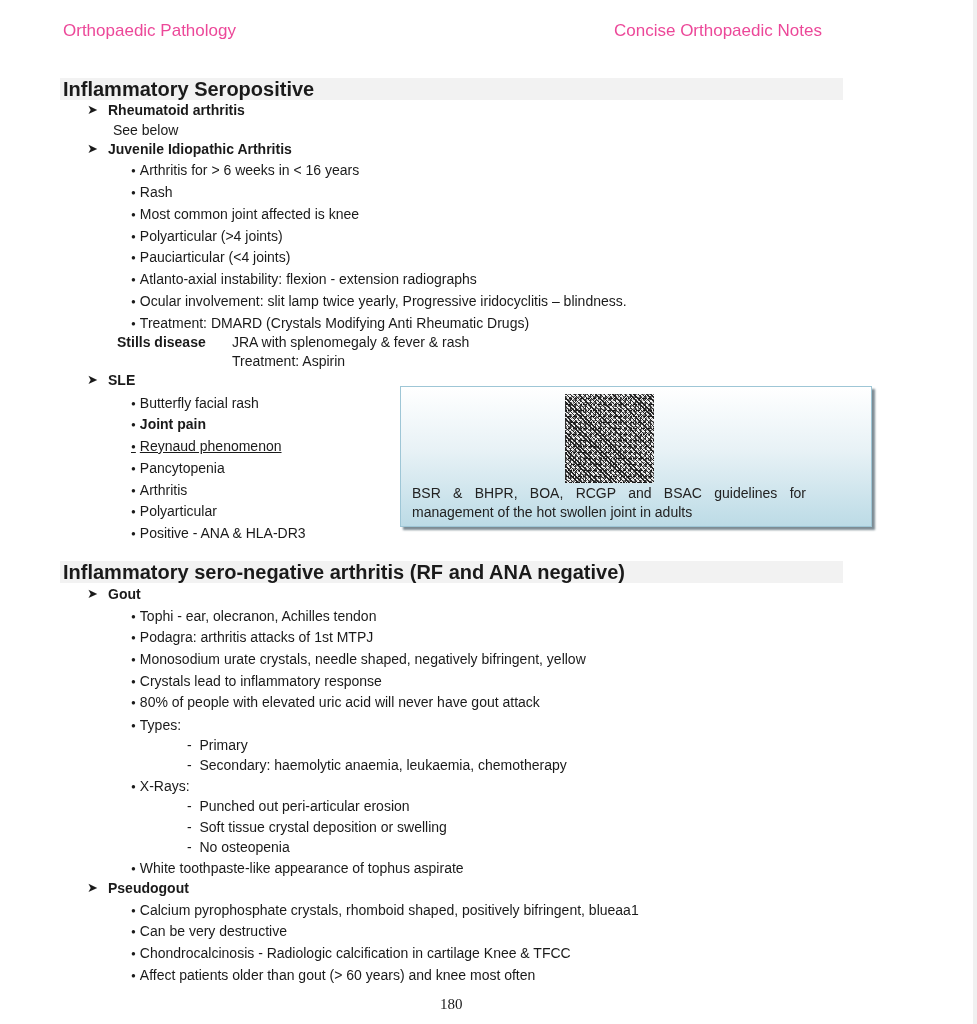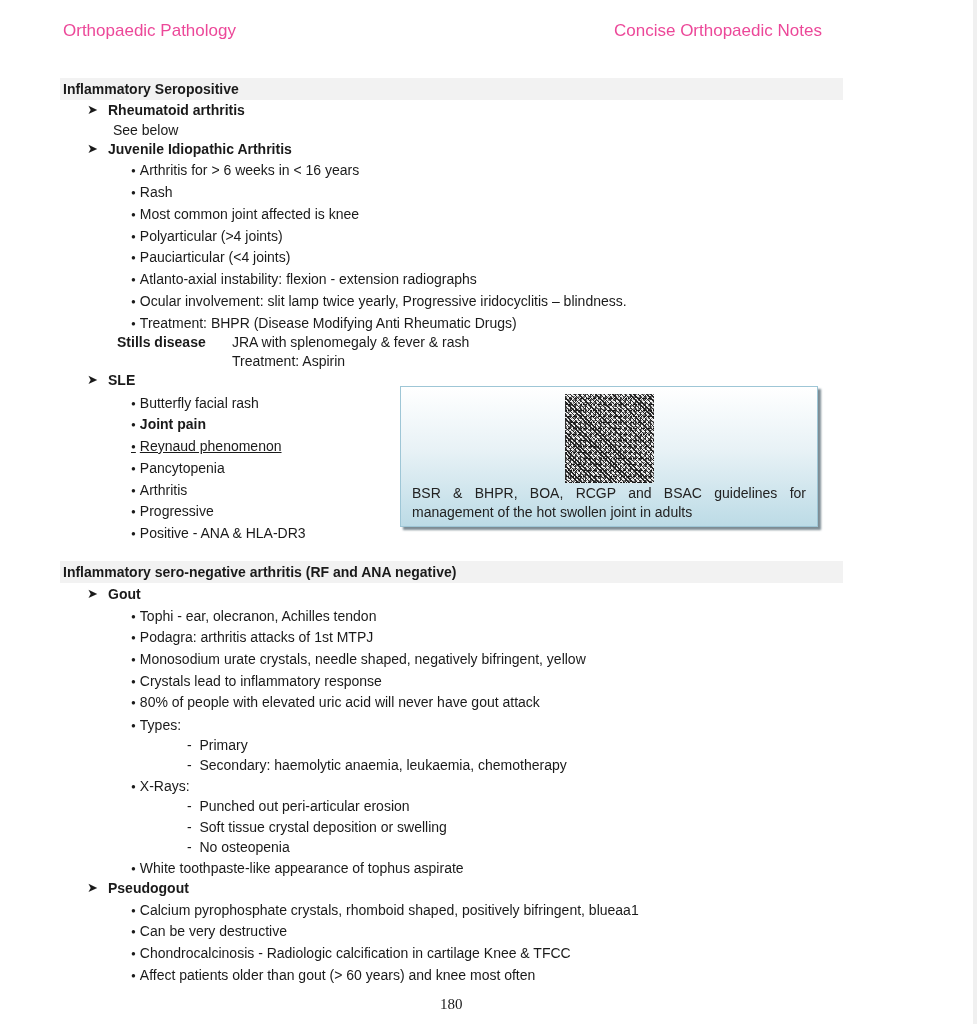--- a/index.html
+++ b/index.html
@@ -6,31 +6,31 @@
   body {
     width: 977px; height: 1024px; overflow: hidden; background: #ffffff;
     font-family: "Liberation Sans", sans-serif; color: #1a1a1a; position: relative;
   }
   .right-edge { position: absolute; right: 0; top: 0; width: 4px; height: 1024px; background: #f0f0f0; }
   .hdr { position: absolute; top: 21px; font-size: 17px; color: #ec4899; }
   .hdr.left { left: 63px; }
   .hdr.right { left: 614px; }
   .sec {
     position: absolute; left: 60px; width: 783px; height: 22px; background: #f2f2f2;
-    font-weight: bold; font-size: 14px; line-height: 22px; padding-left: 3px; box-sizing: border-box;
+    font-weight: bold; font-size: 20px; line-height: 22px; padding-left: 3px; box-sizing: border-box;
   }
   .line { position: absolute; font-size: 14px; line-height: 18px; white-space: nowrap; }
   .arrow { position: absolute; font-size: 13px; line-height: 18px; }
   .sub-h { font-weight: bold; }
   .bullet { position: absolute; font-size: 14px; line-height: 18px; white-space: nowrap; }
   .bullet::before { content: "\25CF"; font-size: 8px; position: relative; top: -2px; margin-right: 4px; }
   .dash { position: absolute; font-size: 14px; line-height: 18px; white-space: nowrap; }
   .bold { font-weight: bold; }
   .box {
-    position: absolute; left: 400px; top: 386px; width: 418px; height: 141px;
+    position: absolute; left: 400px; top: 386px; width: 472px; height: 141px;
     border: 1px solid #9ec6d6; box-shadow: 3px 3px 2px #7d8c94;
     background: linear-gradient(to bottom, #ffffff 0%, #e8f2f6 45%, #bcdbe6 100%);
     box-sizing: border-box;
   }
   .qr {
     position: absolute; left: 164px; top: 7px; width: 89px; height: 89px;
     background-color: #808080;
     background-image:
       repeating-linear-gradient(45deg, #222 0 1px, transparent 1px 3px),
       repeating-linear-gradient(-45deg, #eee 0 1px, transparent 1px 4px),
@@ -60,35 +60,35 @@
 <span class="arrow" style="left:87px; top:140px;">➤</span>
 <div class="line sub-h" style="left:108px; top:140px;">Juvenile Idiopathic Arthritis</div>
 
 <div class="bullet" style="left:131px; top:161px;">Arthritis for &gt; 6 weeks in &lt; 16 years</div>
 <div class="bullet" style="left:131px; top:183px;">Rash</div>
 <div class="bullet" style="left:131px; top:205px;">Most common joint affected is knee</div>
 <div class="bullet" style="left:131px; top:227px;text-align:right;">Polyarticular (&gt;4 joints)</div>
 <div class="bullet" style="left:131px; top:248px;">Pauciarticular (&lt;4 joints)</div>
 <div class="bullet" style="left:131px; top:270px;">Atlanto-axial instability: flexion - extension radiographs</div>
 <div class="bullet" style="left:131px; top:292px;">Ocular involvement: slit lamp twice yearly, Progressive iridocyclitis – blindness.</div>
-<div class="bullet" style="left:131px; top:314px;">Treatment: BHPR (Disease Modifying Anti Rheumatic Drugs)</div>
+<div class="bullet" style="left:131px; top:314px;">Treatment: DMARD (Crystals Modifying Anti Rheumatic Drugs)</div>
 
 <div class="line bold" style="left:117px; top:333px;">Stills disease</div>
 <div class="line" style="left:232px; top:333px;">JRA with splenomegaly &amp; fever &amp; rash</div>
 <div class="line" style="left:232px; top:352px;">Treatment: Aspirin</div>
 
 <span class="arrow" style="left:87px; top:371px;">➤</span>
 <div class="line sub-h" style="left:108px; top:371px;">SLE</div>
 
 <div class="bullet" style="left:131px; top:394px;">Butterfly facial rash</div>
 <div class="bullet" style="left:131px; top:415px;font-weight:bold;">Joint pain</div>
 <div class="bullet" style="left:131px; top:437px;text-decoration:underline;">Reynaud phenomenon</div>
 <div class="bullet" style="left:131px; top:459px;">Pancytopenia</div>
 <div class="bullet" style="left:131px; top:481px;">Arthritis</div>
-<div class="bullet" style="left:131px; top:502px;">Progressive</div>
+<div class="bullet" style="left:131px; top:502px;">Polyarticular</div>
 <div class="bullet" style="left:131px; top:524px;">Positive - ANA &amp; HLA-DR3</div>
 
 <div class="box">
   <div class="qr"></div>
   <div class="box-cap">BSR &amp; BHPR, BOA, RCGP and BSAC guidelines for management of the hot swollen joint in adults</div>
 </div>
 
 <div class="sec" style="top:561px;">Inflammatory sero-negative arthritis (RF and ANA negative)</div>
 
 <span class="arrow" style="left:87px; top:585px;">➤</span>

